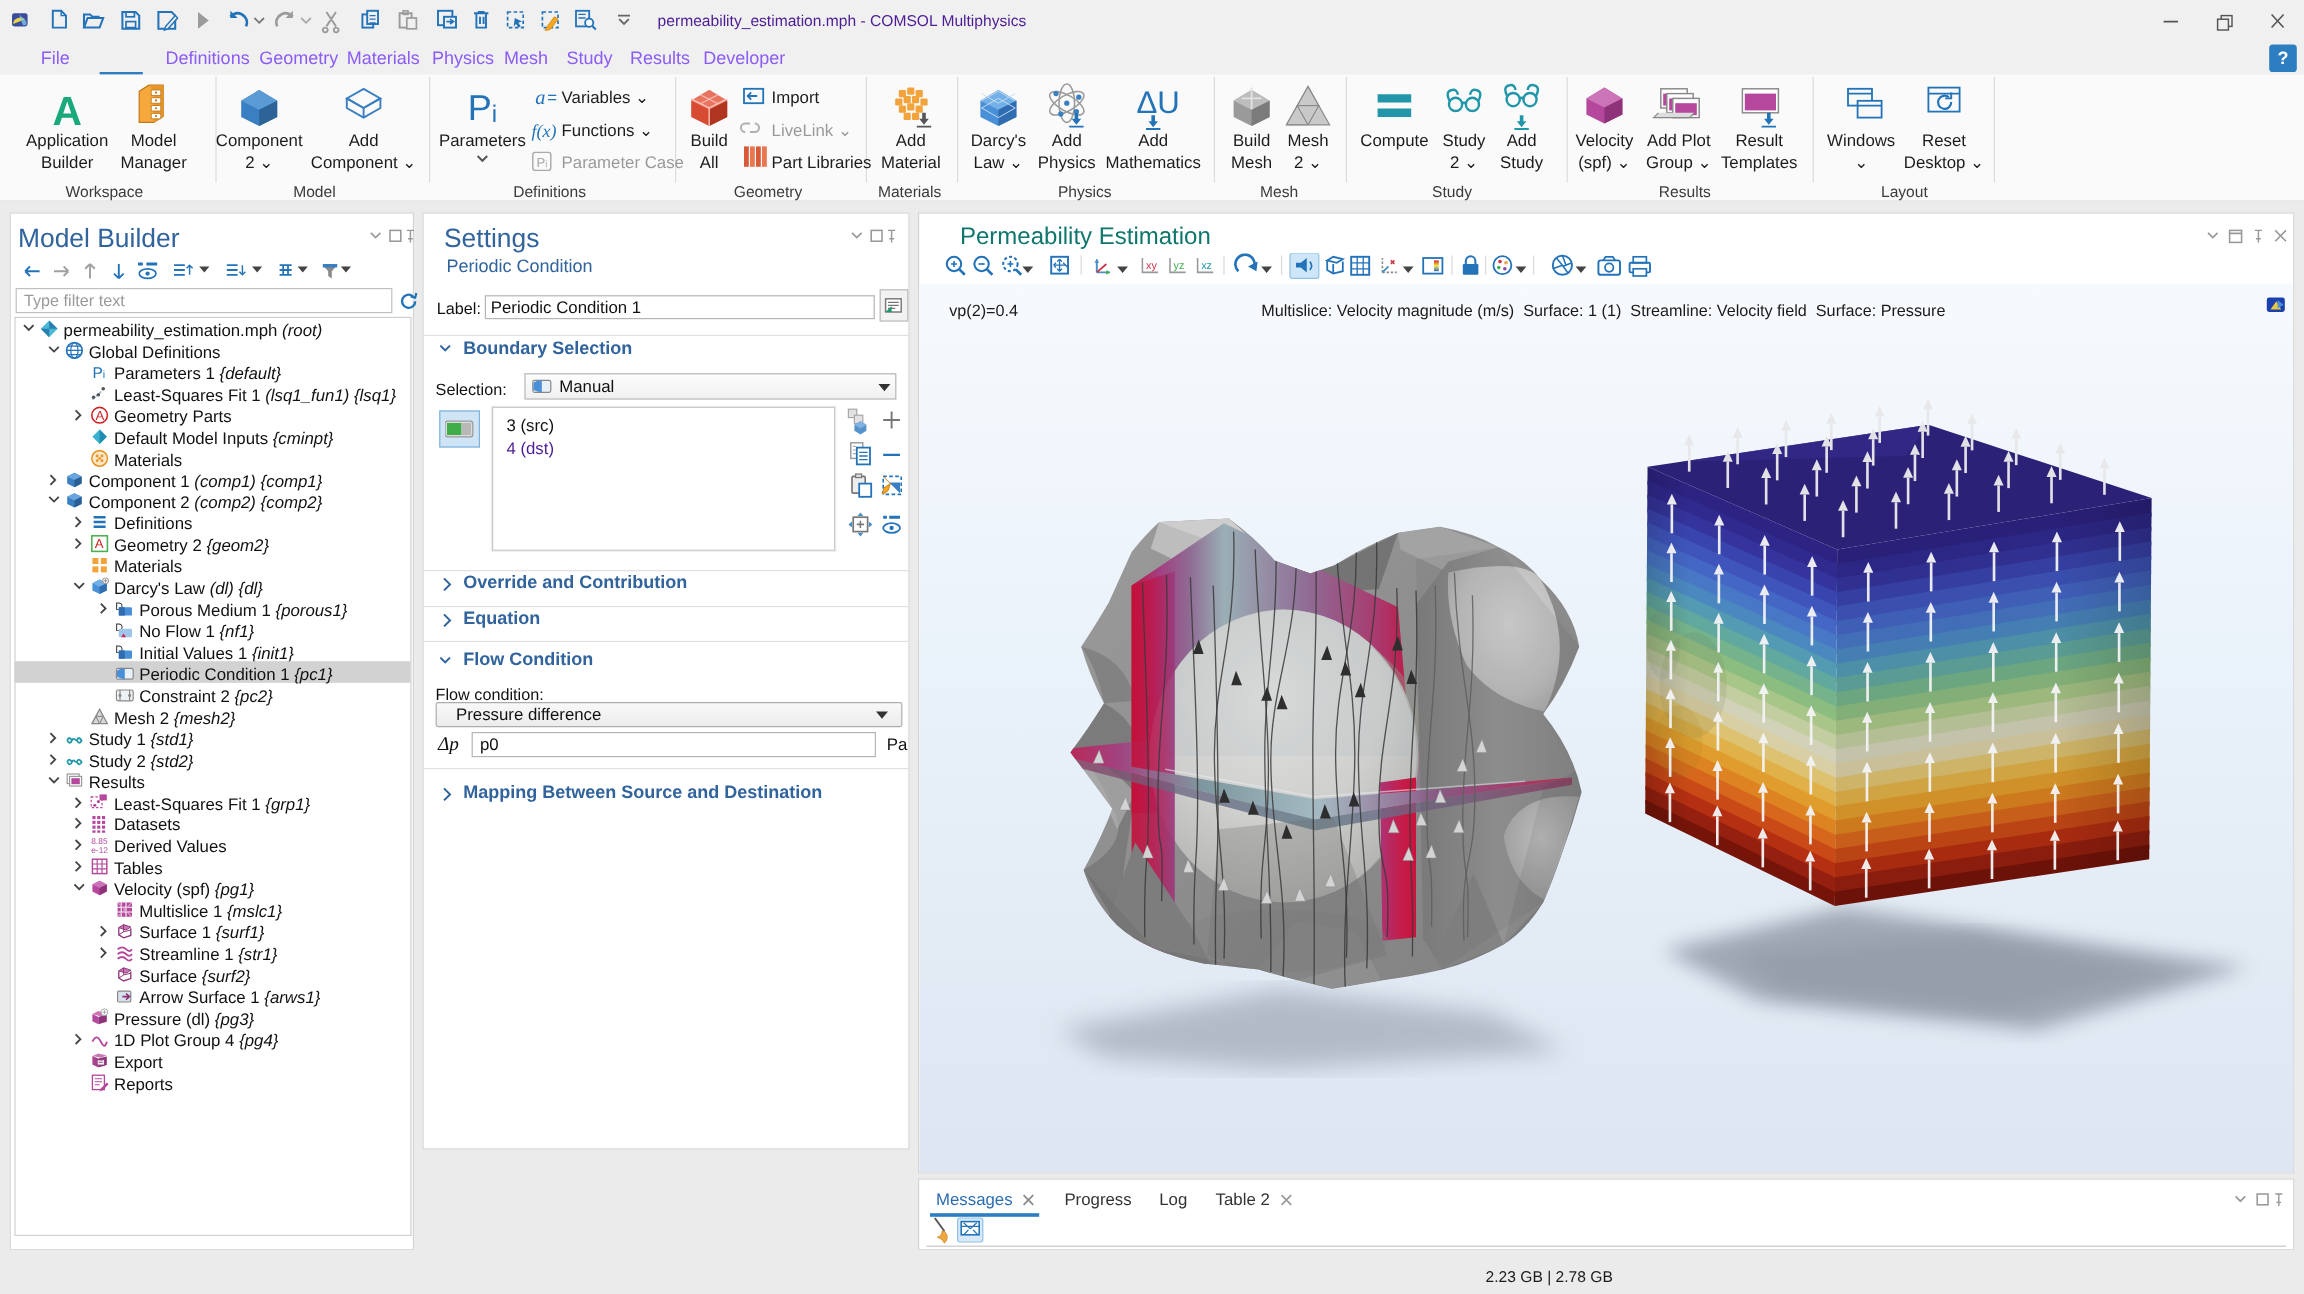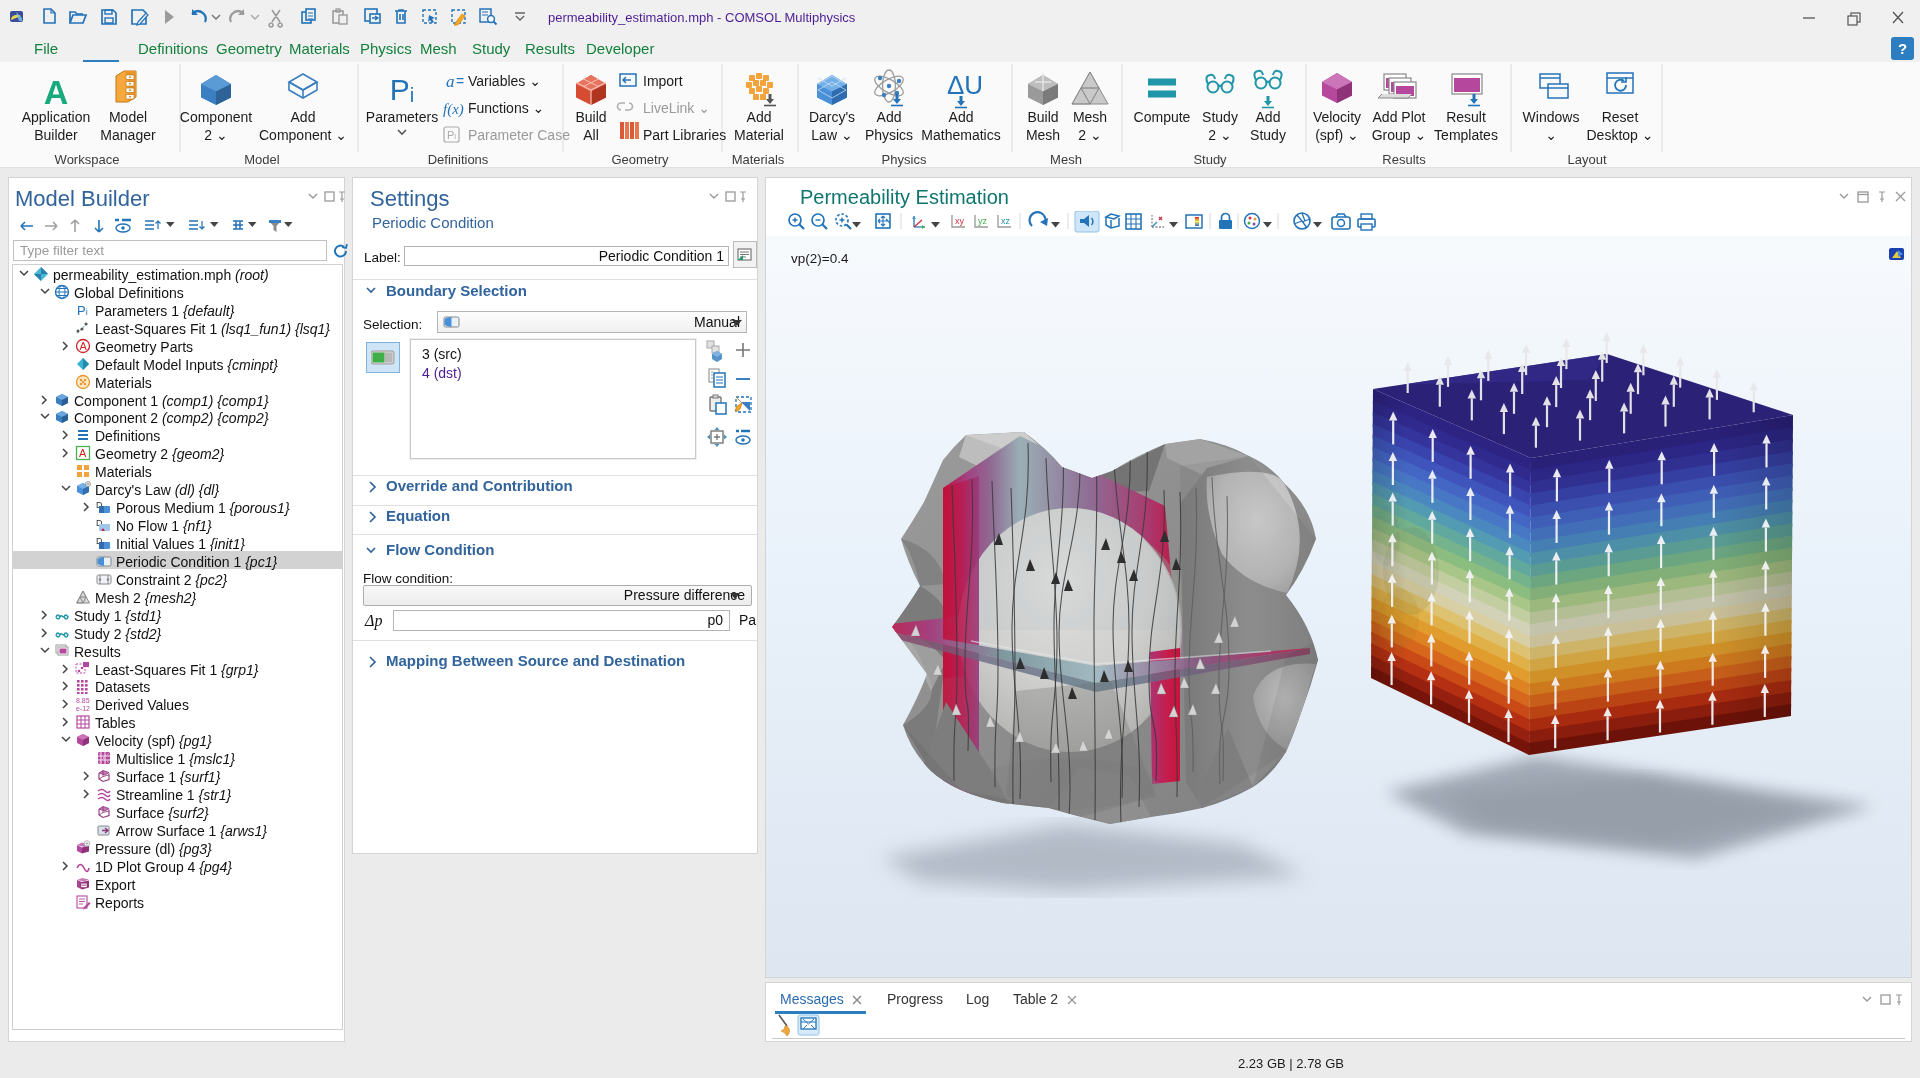--- a/index.html
+++ b/index.html
@@ -1,31 +1,31 @@
 <!DOCTYPE html>
 <html><head>
 <meta charset="utf-8">
 <style>
 * { margin:0; padding:0; box-sizing:border-box; }
 html,body { width:1920px; height:1078px; overflow:hidden; font-family:"Liberation Sans", sans-serif; background:#ebebeb; }
 .abs { position:absolute; }
 #titlebar { position:absolute; left:0; top:0; width:1920px; height:35px; background:#f0f0f0; }
 #title-text { position:absolute; left:548px; top:10px; font-size:13px; color:#4c1d95; }
 #menubar { position:absolute; left:0; top:35px; width:1920px; height:27px; background:#f0f0f0; }
-.menu-item { position:absolute; top:5px; font-size:15px; color:#15803d; }
+.menu-item { position:absolute; top:5px; font-size:15px; color:#8b5cf6; }
 .menu-sel { color:#2d7dc1;margin-top:48px; }
 #ribbon { position:absolute; left:0; top:62px; width:1920px; height:106px; background:#fafafa; border-bottom:1px solid #e0e0e0; }
 .rgroup-label { position:absolute; top:90px; font-size:13px; color:#3b3b3b; transform:translateX(-50%); }
 .rbtn-label { position:absolute; font-size:14px; color:#1c1c1c; text-align:center; transform:translateX(-50%); line-height:18px; }
 .rsmall-label { position:absolute; font-size:14px; color:#1c1c1c; }
 .rsmall-gray { color:#9a9a9a; }
 #main { position:absolute; left:0; top:168px; width:1920px; height:910px; background:#ebebeb; }
 .card { position:absolute; background:#fff; border:1px solid #d4d4d4; }
 #mb-card { left:8px; top:9px; width:337px; height:865px; }
-#set-card { left:352px; top:9px; width:406px; height:677px;text-align:right; }
+#set-card { left:352px; top:9px; width:406px; height:781px; }
 #gfx-card { left:765px; top:9px; width:1147px; height:801px; }
 #msg-card { left:765px; top:814px; width:1147px; height:60px; }
 .panel-title { font-size:22px; color:#31639c; }
 #statusbar { position:absolute; left:0; top:1042px; width:1920px; height:36px; background:#ebebeb; }
 #status-text { position:absolute; left:1238px; top:14px; font-size:13px; color:#1c1c1c; }
 .treerow { position:absolute; left:0; height:18px; width:329px; font-size:14px; color:#111; white-space:nowrap; }
 .treerow i { font-style:italic; }
 .sech { font-size:15px; color:#31639c; font-weight:bold; }
 </style>
 </head>
@@ -1446,20 +1446,21 @@
             <line x1="877.4" y1="139.3" x2="877.4" y2="117.3" stroke="#e8e8ea" stroke-width="2.2"></line>
             <polygon points="873.2,117.3 881.6,117.3 877.4,108.3" fill="#e8e8ea"></polygon>
           </g>
           <g opacity="0.97">
             <line x1="840.7" y1="127.0" x2="840.7" y2="105.0" stroke="#e8e8ea" stroke-width="2.2"></line>
             <polygon points="836.5,105.0 844.9,105.0 840.7,96.0" fill="#e8e8ea"></polygon>
           </g>
         </svg>
       </div>
       <div style="position:absolute;left:25px;top:73px;font-size:13.5px;color:#1a1a1a">vp(2)=0.4</div>
+      <div style="position:absolute;left:285px;top:73px;font-size:13.5px;color:#1a1a1a">Multislice: Velocity magnitude (m/s)&nbsp;&nbsp;Surface: 1 (1)&nbsp;&nbsp;Streamline: Velocity field&nbsp;&nbsp;Surface: Pressure</div>
       <svg class="abs" style="left:1122px;top:67px" width="18" height="18" viewBox="0 0 18 18">
         <rect x="1" y="3" width="15" height="12" rx="2" fill="#1a3fae"></rect>
         <path d="M4 13 l5 -7 4 7 z" fill="#e8c93f"></path>
         <path d="M10 5 l5 4 -5 3 z" fill="#4a90d9"></path>
       </svg>
     </div>
   <div class="card" id="msg-card">
       <div style="position:absolute;left:14px;top:8px;font-size:14px;color:#2b6cb0">Messages</div>
       <svg class="abs" style="left:85px;top:11px" width="12" height="12" viewBox="0 0 12 12">
         <path d="M2 2 l8 8 m0 -8 l-8 8" stroke="#888" stroke-width="1.4"></path>

